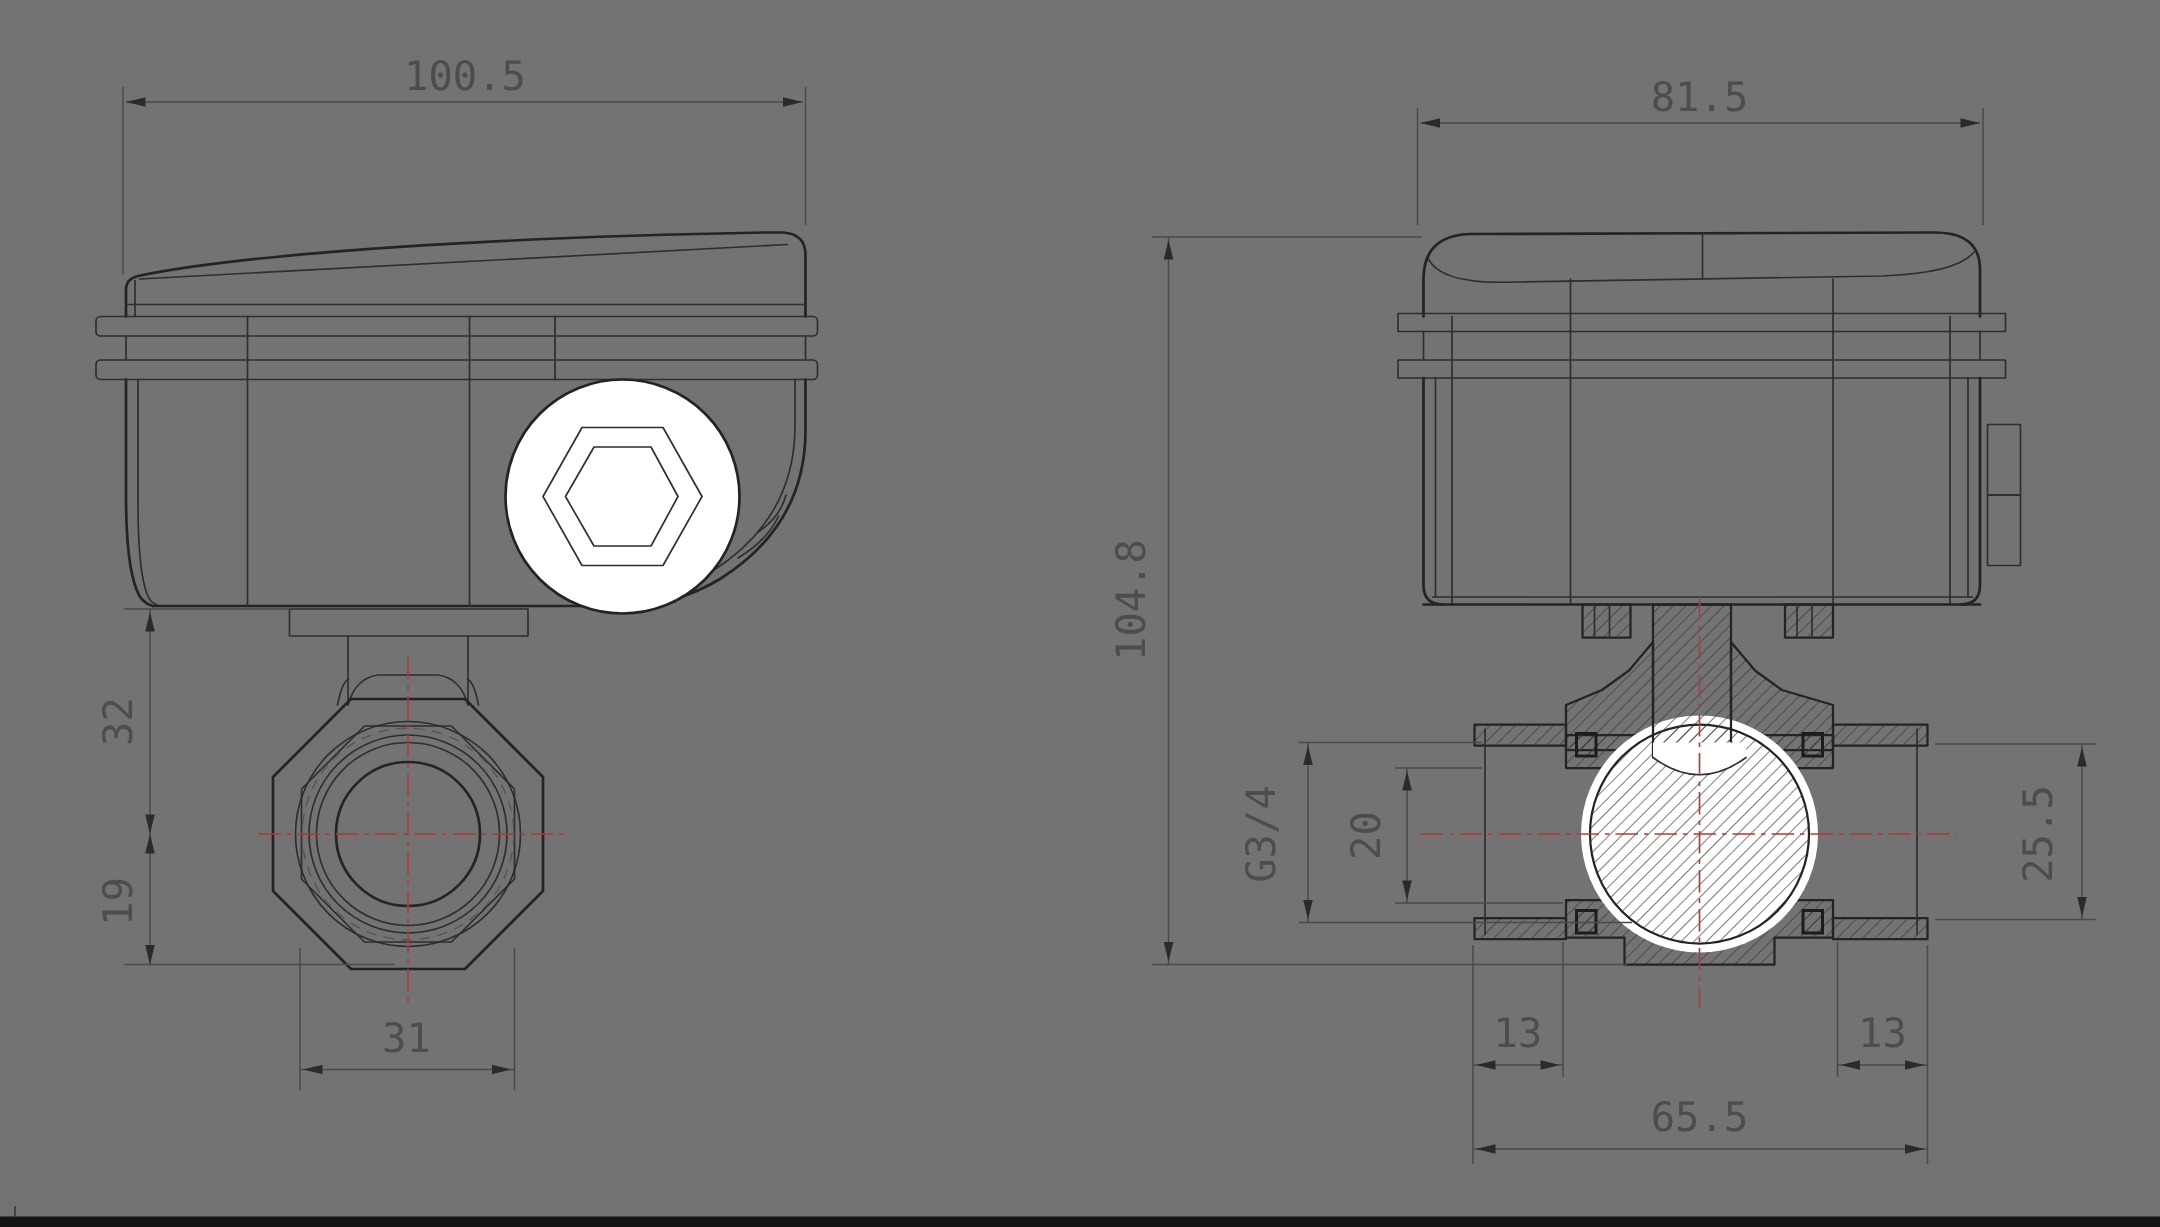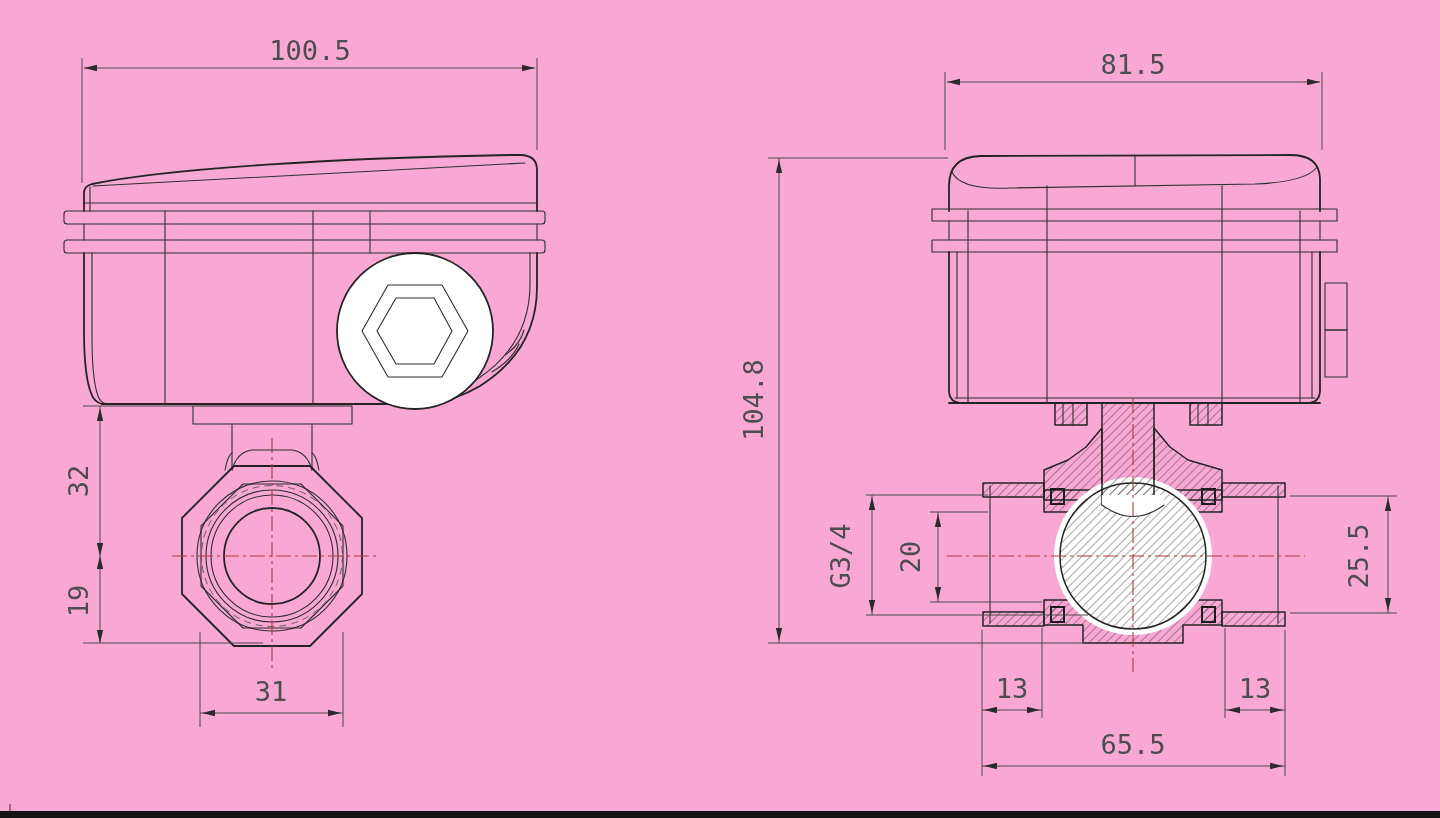--- a/index.html
+++ b/index.html
@@ -1,16 +1,16 @@
 <!DOCTYPE html>
 <html><head>
 <meta charset="utf-8">
 <style>
   html,body{margin:0;padding:0;background:#ffffff;}
-  .stage{position:relative;width:1440px;height:818px;background:#f9a8d4;overflow:hidden;}
+  .stage{position:relative;width:1440px;height:818px;background:#737373;overflow:hidden;}
   svg{display:block;}
   text{font-family:"DejaVu Sans Mono","Liberation Mono",monospace;fill:#4d4d4d;font-size:27px;}
   .outline{fill:none;stroke:#242424;stroke-width:1.8;stroke-linejoin:round;stroke-linecap:round;}
   .thin{fill:none;stroke:#2e2e2e;stroke-width:1.1;stroke-linejoin:round;stroke-linecap:round;}
   .dim{stroke:#4a4a4a;stroke-width:1;fill:none;}
   .arrow{fill:#2b2b2b;stroke:none;}
   .cl{stroke:#b03b3b;stroke-width:1.1;fill:none;stroke-dasharray:15 4 3 4;}
   .hatched{fill:url(#hatch);stroke:#242424;stroke-width:1.5;stroke-linejoin:round;}
   .whitefill{fill:#ffffff;stroke:none;}
   .seat{fill:url(#hatch);stroke:#1c1c1c;stroke-width:2;}

